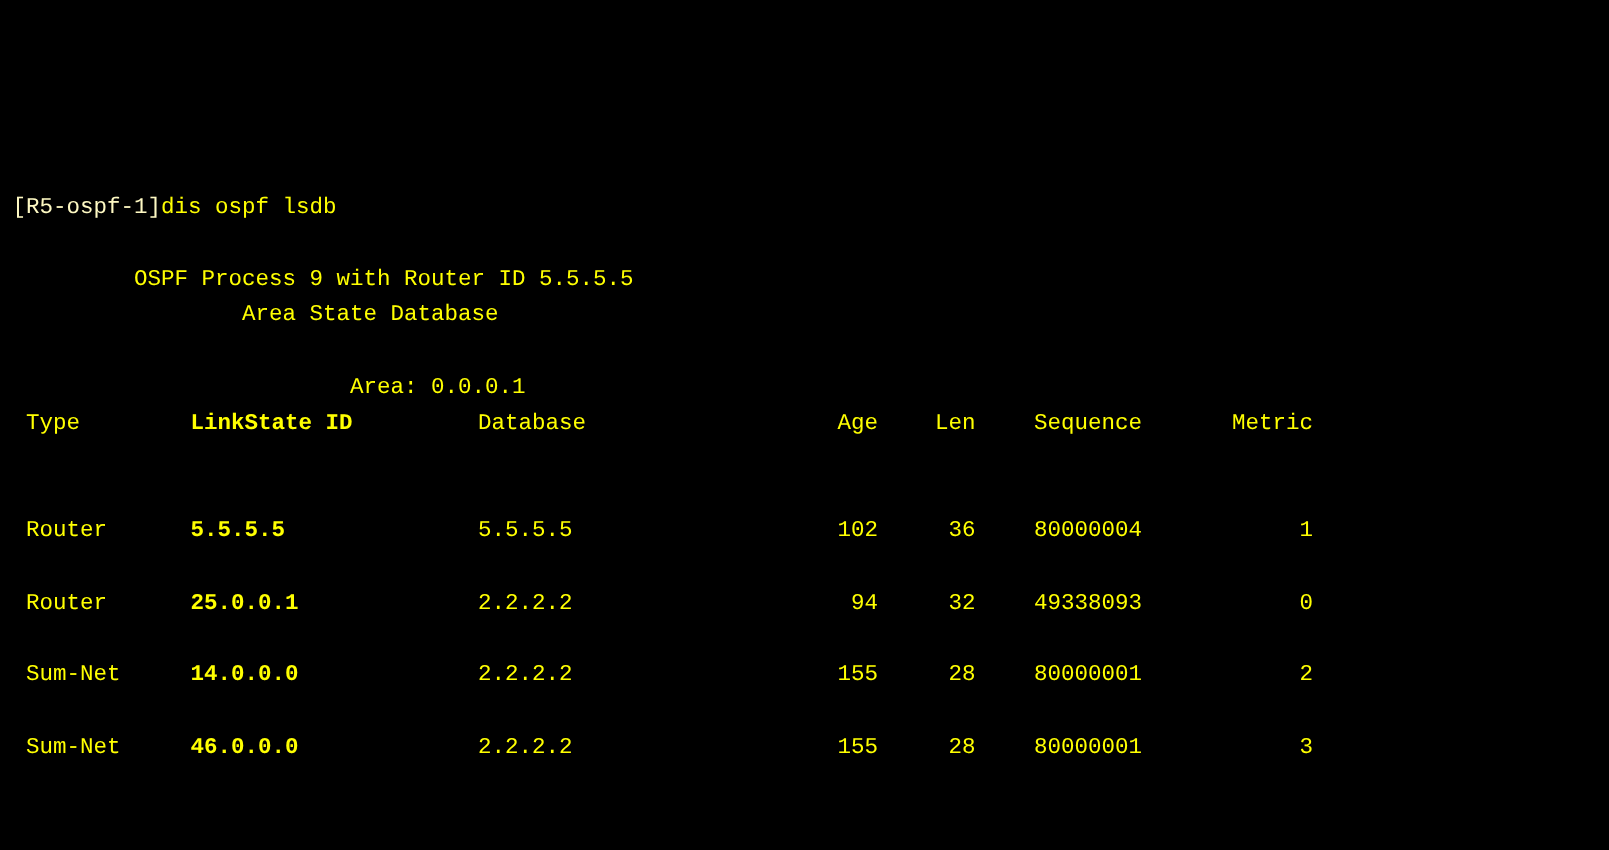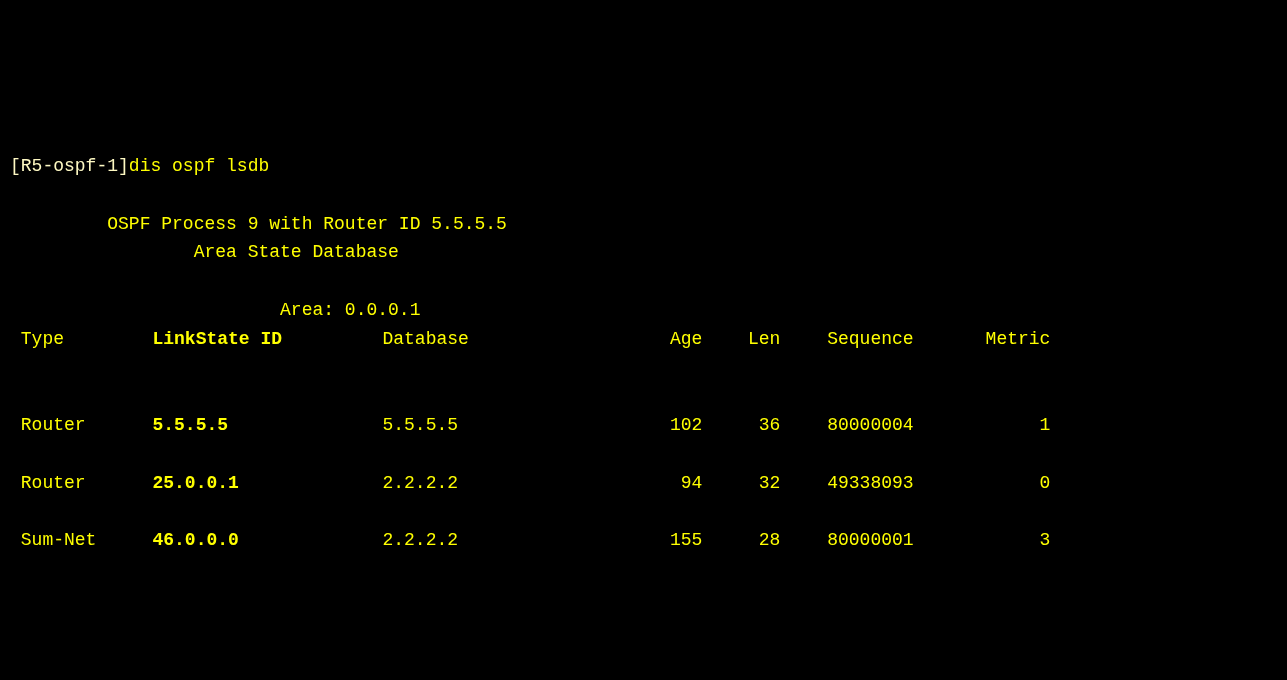--- a/index.html
+++ b/index.html
@@ -31,20 +31,21 @@
 <span><span class="prompt-bracket">[R5-ospf-1]</span><span>dis ospf lsdb</span></span>
 <span> </span>
 <span>	 OSPF Process 9 with Router ID 5.5.5.5</span>
 <span>		 Area State Database</span>
 <span> </span>
 <span>		         Area: 0.0.0.1</span>
 <span class="row"> <span class="col-type">Type</span>  <span class="col-lsid">LinkState ID</span><span class="col-adv">Database</span><span class="col-age">Age</span><span class="col-len">Len</span><span class="col-seq">Sequence</span><span class="col-met">Metric</span></span>
 <div id="area-body">
 <span class="row"> <span class="col-type">Router</span>  <span class="col-lsid">5.5.5.5</span><span class="col-adv">5.5.5.5</span><span class="col-age">102</span><span class="col-len">36</span><span class="col-seq">80000004</span><span class="col-met">1</span></span>
 <span class="row"> <span class="col-type">Router</span>  <span class="col-lsid">25.0.0.1</span><span class="col-adv">2.2.2.2</span><span class="col-age">94</span><span class="col-len">32</span><span class="col-seq">49338093</span><span class="col-met">0</span></span>
+<span class="row"> <span class="col-type">Sum-Net</span>  <span class="col-lsid">14.0.0.0</span><span class="col-adv">2.2.2.2</span><span class="col-age">155</span><span class="col-len">28</span><span class="col-seq">80000001</span><span class="col-met">2</span></span>
 <span class="row"> <span class="col-type">Sum-Net</span>  <span class="col-lsid">46.0.0.0</span><span class="col-adv">2.2.2.2</span><span class="col-age">155</span><span class="col-len">28</span><span class="col-seq">80000001</span><span class="col-met">3</span></span>
 
 
 
 </div>
 
 
 
 
 </span>

